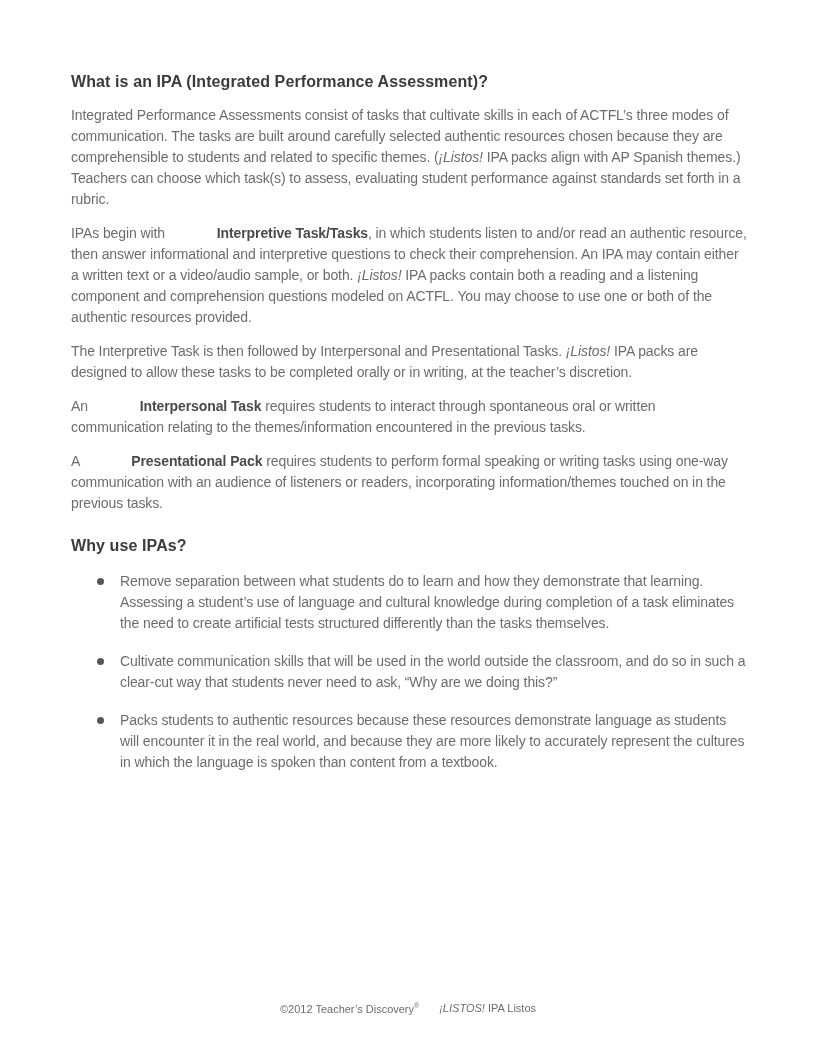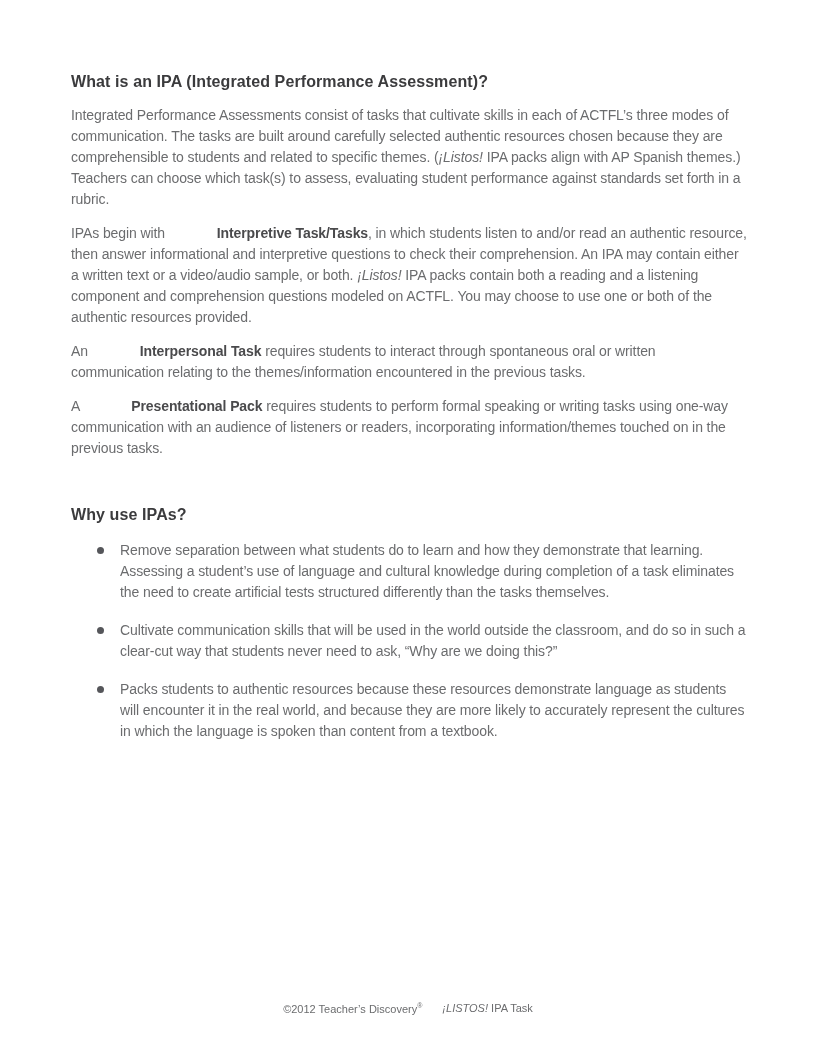--- a/index.html
+++ b/index.html
@@ -19,21 +19,21 @@
     width: 678px;
   }
   h2.heading {
     font-size: 16px;
     font-weight: 700;
     color: #3b3b3d;
     letter-spacing: 0.1px;
     line-height: 21px;
     margin-bottom: 13px;
   }
-  .section2 h2.heading { margin-top: 45px; }
+  .section2 h2.heading { margin-top: 21px; }
   p.body-text {
     font-size: 14px;
     line-height: 21px;
     color: #6b6c6e;
     letter-spacing: -0.1px;
     margin-bottom: 13px;
   }
   p.body-text strong { font-weight: 700; color: #4a4a4c; margin-left: 48px; }
   .italic { font-style: italic; margin-top: 16px; }
   ul.bullet-list {
@@ -84,20 +84,21 @@
 <div class="page">
   <div class="content">
 
     <section class="section1">
       <h2 class="heading">What is an IPA (Integrated Performance Assessment)?</h2>
 
       <p class="body-text"><span>Integrated Performance Assessments consist of tasks that cultivate skills in each of ACTFL’s three modes of communication. The tasks are built around carefully selected authentic resources chosen because they are comprehensible to students and related to specific themes. (</span><span class="italic">¡Listos!</span><span> IPA packs align with AP Spanish themes.) Teachers can choose which task(s) to assess, evaluating student performance against standards set forth in a rubric.</span></p>
 
       <p class="body-text"><span>IPAs begin with </span><strong>Interpretive Task/Tasks</strong><span>, in which students listen to and/or read an authentic resource, then answer informational and interpretive questions to check their comprehension. An IPA may contain either a written text or a video/audio sample, or both. </span><span class="italic">¡Listos!</span><span> IPA packs contain both a reading and a listening component and comprehension questions modeled on ACTFL. You may choose to use one or both of the authentic resources provided.</span></p>
 
+      <p class="body-text"><span>The Interpretive Task is then followed by Interpersonal and Presentational Tasks. </span><span class="italic">¡Listos!</span><span> IPA packs are designed to allow these tasks to be completed orally or in writing, at the teacher’s discretion.</span></p>
 
       <p class="body-text"><span>An </span><strong>Interpersonal Task</strong><span> requires students to interact through spontaneous oral or written communication relating to the themes/information encountered in the previous tasks.</span></p>
 
       <p class="body-text"><span>A </span><strong>Presentational Pack</strong><span> requires students to perform formal speaking or writing tasks using one-way communication with an audience of listeners or readers, incorporating information/themes touched on in the previous tasks.</span></p>
     </section>
 
     <section class="section2">
       <h2 class="heading">Why use IPAs?</h2>
 
 
@@ -114,15 +115,15 @@
           <span class="bullet-dot"></span>
           <span class="bullet-text">Packs students to authentic resources because these resources demonstrate language as students will encounter it in the real world, and because they are more likely to accurately represent the cultures in which the language is spoken than content from a textbook.</span>
         </li>
       </ul>
     </section>
 
   </div>
 
   <div class="footer">
     <span><span>©2012 Teacher’s Discovery</span><span class="reg">®</span></span>
-    <span><span class="italic">¡LISTOS!</span><span> IPA Task</span></span>
+    <span><span class="italic">¡LISTOS!</span><span> IPA Listos</span></span>
   </div>
 </div>
 
 </body></html>

